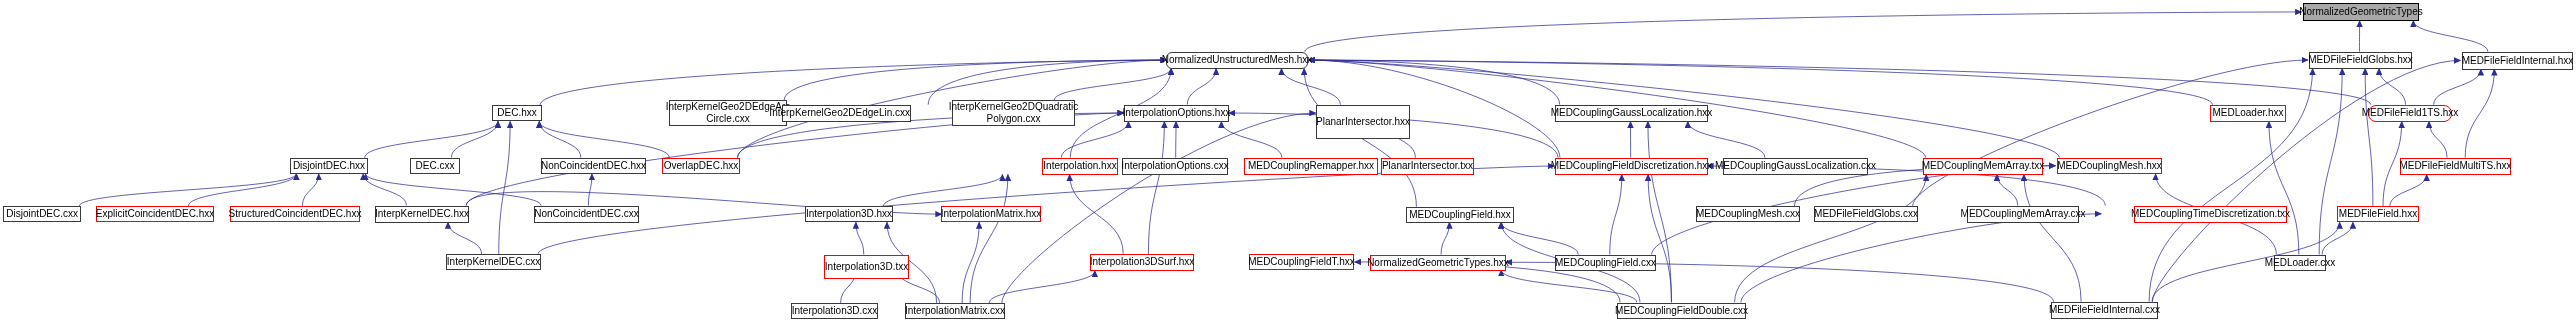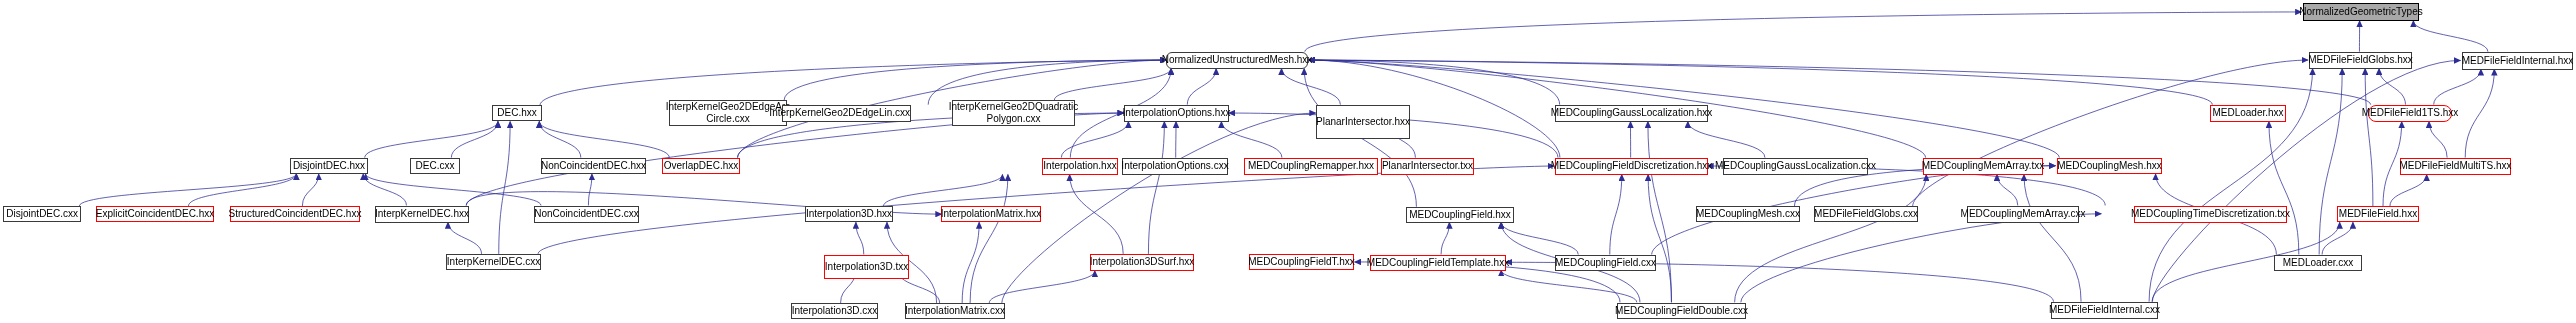--- a/index.html
+++ b/index.html
@@ -163,21 +163,21 @@
     <div class="node " style="left: 1406px; top: 207px; width: 108px; height: 15.5px;"><span>MEDCouplingField.hxx</span></div>
     <div class="node " style="left: 1696px; top: 206px; width: 104px; height: 16px;"><span>MEDCouplingMesh.cxx</span></div>
     <div class="node " style="left: 1814px; top: 206px; width: 104px; height: 16px;"><span>MEDFileFieldGlobs.cxx</span></div>
     <div class="node " style="left: 1967px; top: 206px; width: 112px; height: 17px;"><span>MEDCouplingMemArray.cxx</span></div>
     <div class="node red" style="left: 2102px; top: 206px; width: 153px; height: 17px; margin-left: 32px;"><span>MEDCouplingTimeDiscretization.txx</span></div>
     <div class="node red" style="left: 2337px; top: 206px; width: 82px; height: 16px;"><span>MEDFileField.hxx</span></div>
     <div class="node " style="left: 446px; top: 254px; width: 95px; height: 16px;"><span>InterpKernelDEC.cxx</span></div>
     <div class="node red" style="left: 824px; top: 255px; width: 85px; height: 24px;"><span>Interpolation3D.txx</span></div>
     <div class="node red" style="left: 1090px; top: 254px; width: 104px; height: 17px;"><span>Interpolation3DSurf.hxx</span></div>
     <div class="node red" style="left: 1249px; top: 254px; width: 105px; height: 16px;"><span>MEDCouplingFieldT.hxx</span></div>
-    <div class="node red" style="left: 1370px; top: 255px; width: 136px; height: 15.5px;"><span>MEDCouplingFieldTemplate.hxx</span></div>
+    <div class="node red" style="left: 1370px; top: 255px; width: 136px; height: 15.5px;"><span>NormalizedGeometricTypes.hxx</span></div>
     <div class="node " style="left: 1555px; top: 255px; width: 101px; height: 15.5px;"><span>MEDCouplingField.cxx</span></div>
-    <div class="node " style="left: 2274px; top: 255px; width: 88px; height: 15.5px;"><span>MEDLoader.cxx</span></div>
+    <div class="node " style="left: 2274px; top: 255px; width: 52px; height: 15.5px;"><span>MEDLoader.cxx</span></div>
     <div class="node " style="left: 791px; top: 303px; width: 87px; height: 16px;"><span>Interpolation3D.cxx</span></div>
     <div class="node " style="left: 905px; top: 303px; width: 100px; height: 16px;"><span>InterpolationMatrix.cxx</span></div>
     <div class="node " style="left: 1617px; top: 303px; width: 129px; height: 16px;"><span>MEDCouplingFieldDouble.cxx</span></div>
     <div class="node " style="left: 2051px; top: 302px; width: 107px; height: 17px;"><span>MEDFileFieldInternal.cxx</span></div>
   </div>
 
 
 </body></html>

